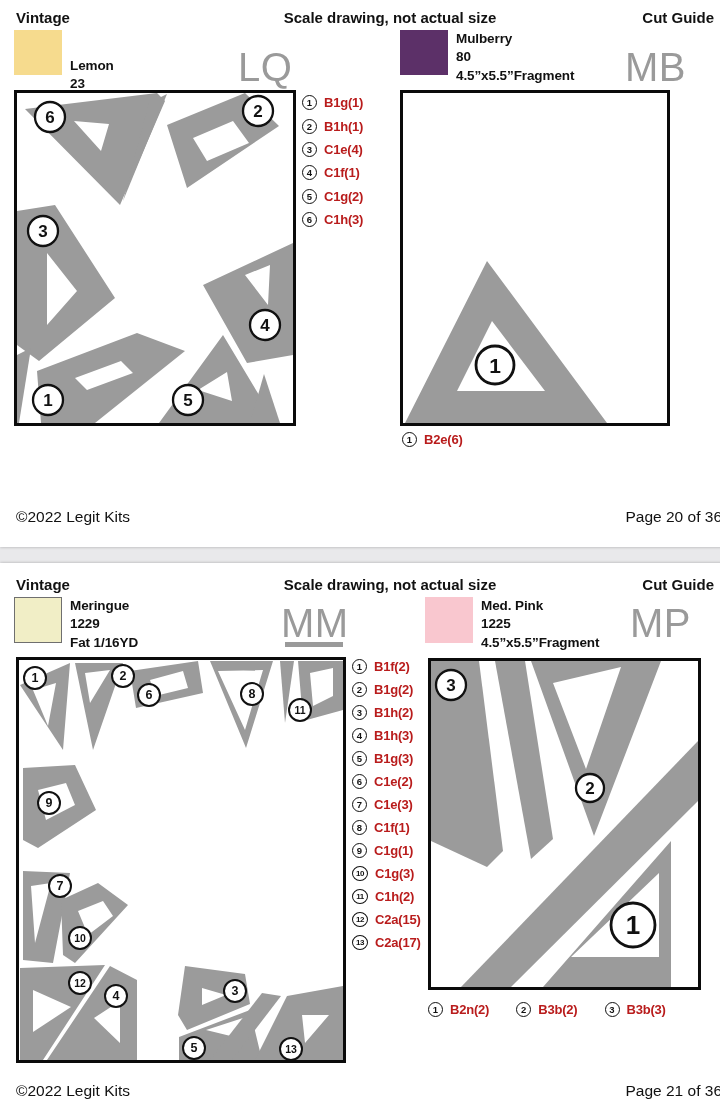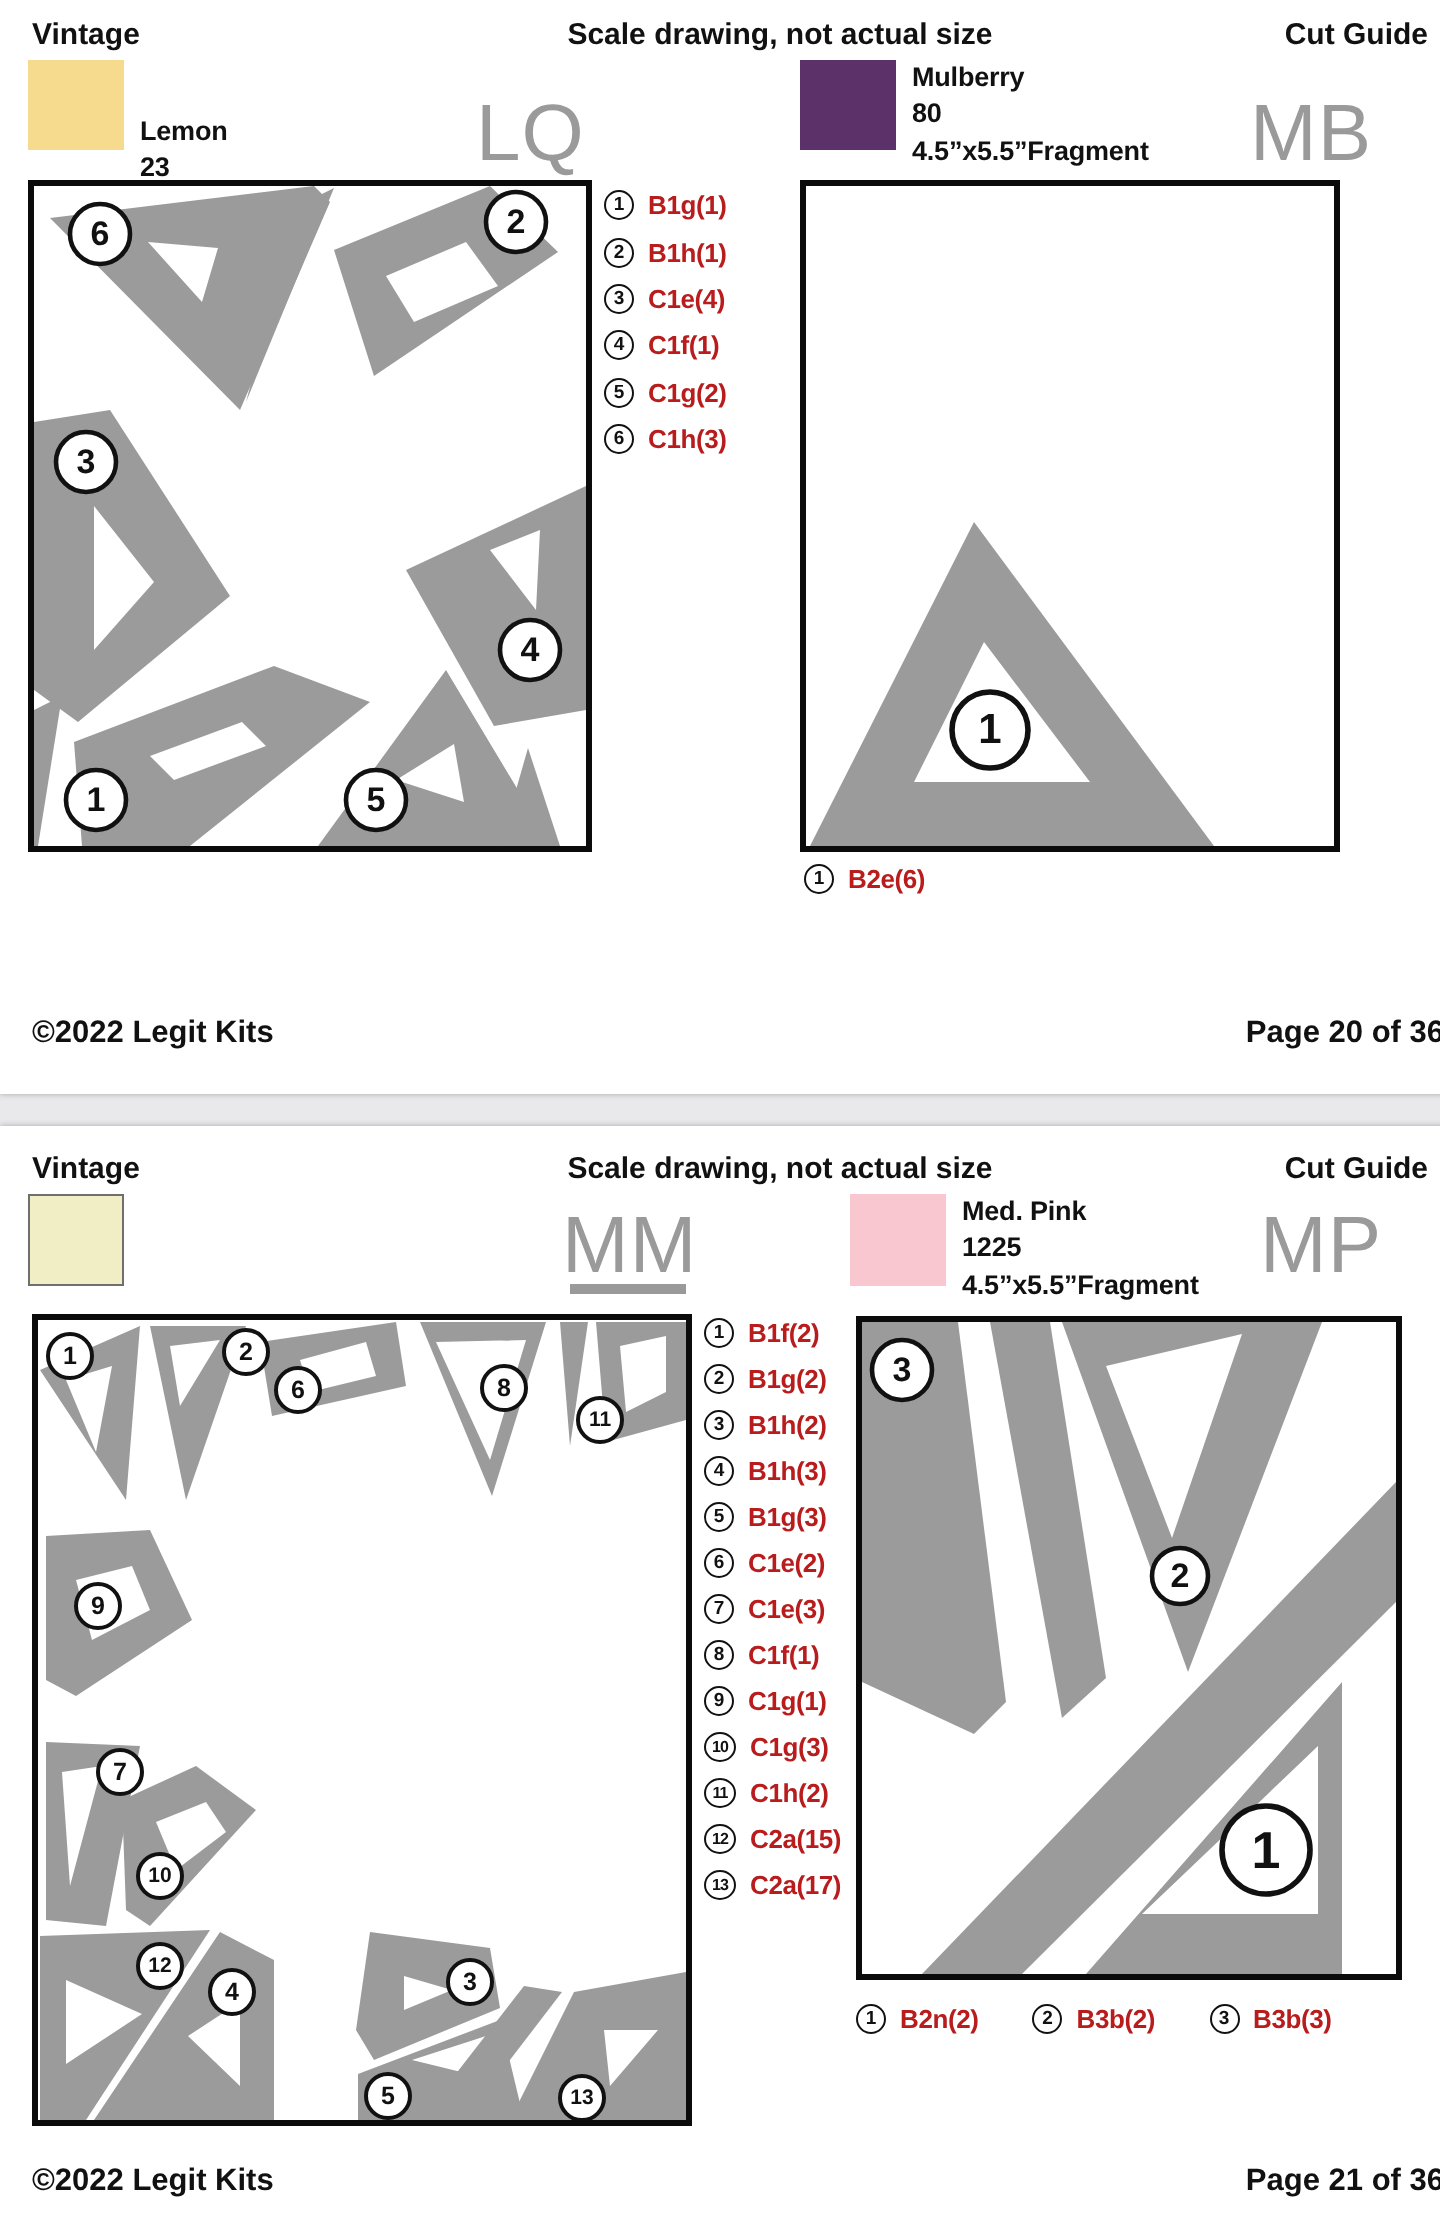--- a/index.html
+++ b/index.html
@@ -13,21 +13,21 @@
     position:absolute;left:0;width:720px;background:#ffffff;
     box-shadow:0 0 3px rgba(0,0,0,0.28);
     padding-left:16px;
   }
   #sheet-20{top:0;height:547px;}
   #sheet-21{top:563px;height:545px;}
   .hdr{position:absolute;top:9px;font-size:15px;font-weight:700;color:#111;}
   .hdr-left{left:16px;}
   .hdr-center{left:0;right:0;text-align:center;margin-left:44px;}
   .hdr-right{right:22px;}
-  .ftr{position:absolute;font-size:15.5px;font-weight:700;color:#111;}
+  .ftr{position:absolute;font-size:15.5px;font-weight:400;color:#111;}
   .swatch{position:absolute;width:48px;height:45px;}
   .swatch.outlined{border:1px solid #6f6f6f;box-sizing:border-box;}
   .fabinfo{position:absolute;font-size:13.5px;font-weight:700;color:#111;line-height:18.4px;letter-spacing:-0.1px;}
   .code{position:absolute;font-size:40px;font-weight:400;color:#9a9a9a;line-height:40px;letter-spacing:0.5px;}
   .code-underline{position:absolute;background:#9a9a9a;}
   .piecebox{position:absolute;border:3px solid #0b0b0b;background:#fff;}
   .piecebox svg{display:block;}
   .legend{position:absolute;}
   .lrow{display:flex;align-items:center;}
   .lnum{
@@ -137,20 +137,25 @@
   <div class="ftr" style="left:16px;top:508px;">©2022 Legit Kits</div>
   <div class="ftr" style="right:14px;top:508px;">Page 20 of 36</div>
 </div>
 
 <div class="sheet" id="sheet-21">
   <div class="hdr hdr-left" style="top:13px;">Vintage</div>
   <div class="hdr hdr-center" style="top:13px;">Scale drawing, not actual size</div>
   <div class="hdr hdr-right" style="top:13px;">Cut Guide</div>
 
   <div class="swatch outlined" id="sw-1-0" style="left: 14px; top: 34px; height: 46px; background: rgb(241, 238, 198);"></div>
+  <div class="fabinfo" style="left:70px;top:34px;">
+    <div>Meringue</div>
+    <div>1229</div>
+    <div>Fat 1/16YD</div>
+  </div>
   <div class="code" style="left:281px;top:40px;">MM</div>
   <div class="code-underline" style="left:285px;top:79px;width:58px;height:5px;"></div>
 
   <div class="swatch" id="sw-1-1" style="left: 425px; top: 34px; height: 46px; background: rgb(249, 199, 207);"></div>
   <div class="fabinfo" style="left:481px;top:34px;">
     <div>Med. Pink</div>
     <div>1225</div>
     <div>4.5”x5.5”Fragment</div>
   </div>
   <div class="code" style="left:630px;top:40px;">MP</div>

